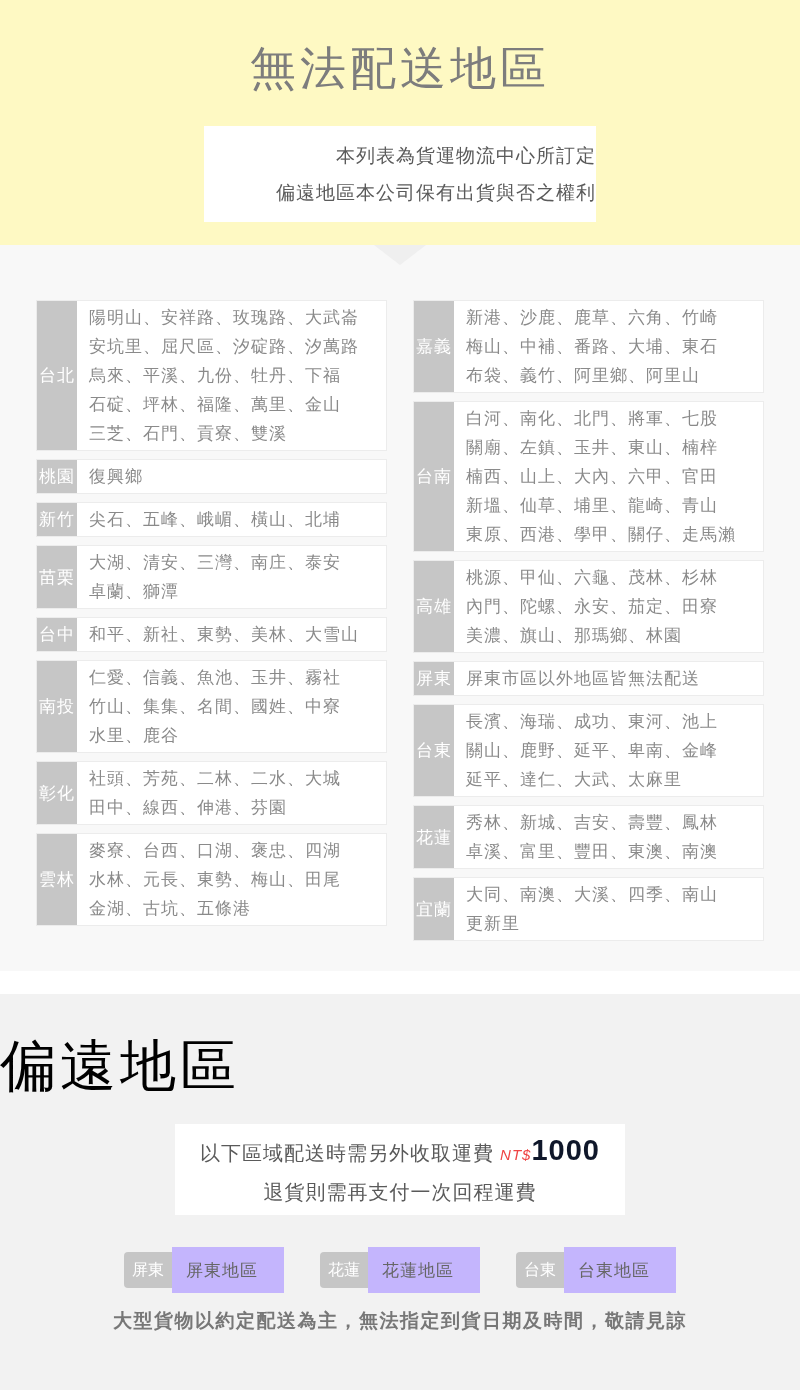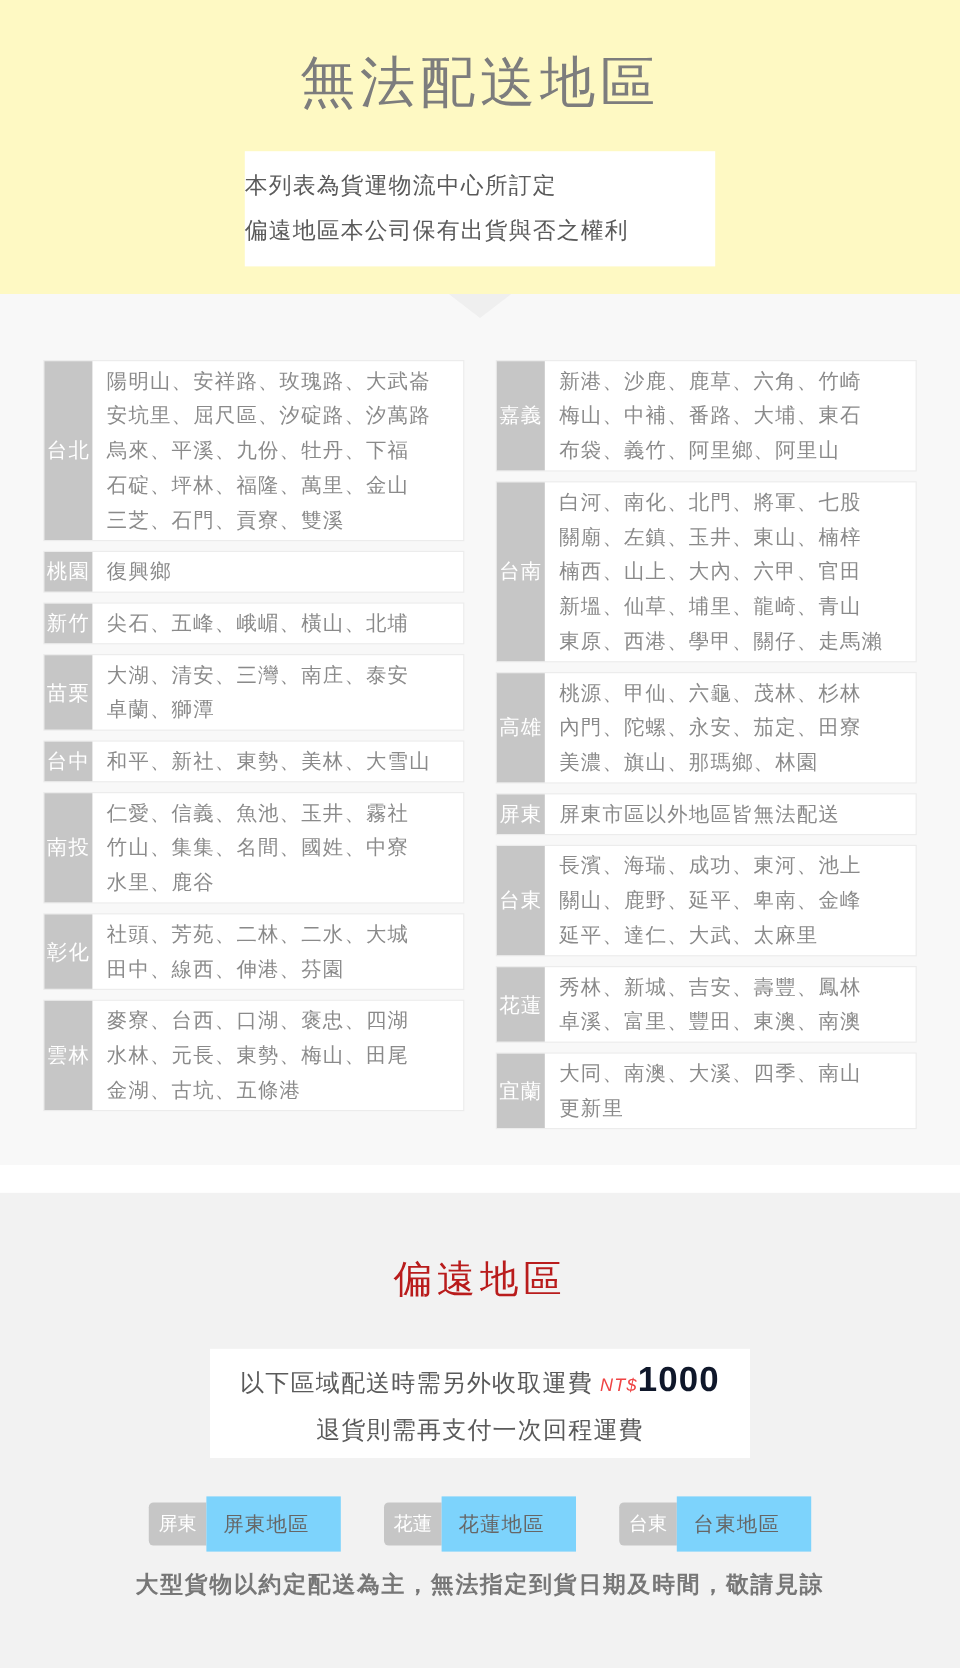--- a/index.html
+++ b/index.html
@@ -19,21 +19,21 @@
   }
   .sec1-title{
     text-align:center;
     font-size:46px;line-height:64px;
     color:#7d7d7d;letter-spacing:4px;
   }
   .notice-box{
     width:392px;margin:26px auto 0;
     background:#ffffff;
     padding:11px 0;
-    text-align:left;
+    text-align:right;
   }
   .notice-line{
     font-size:19px;line-height:37px;color:#5a5a5a;letter-spacing:1px;
   }
   .sec1-pointer{
     position:absolute;left:50%;bottom:-20px;transform:translateX(-50%);
     width:0;height:0;
     border-left:26px solid transparent;
     border-right:26px solid transparent;
     border-top:20px solid #efefef;
@@ -68,23 +68,22 @@
   
   .divider{height:23px;background:#ffffff;flex-shrink:0;}
   
   .sec3{
     background:#f2f2f2;
     flex-grow:1;
     box-sizing:border-box;
     padding-top:42px;
   }
   .sec3-title{
-    text-align:center;
-    font-size:32px;line-height:60px;
-    color:#b91c1c;letter-spacing:4px;
+    font-size:56px;line-height:60px;
+    color:#000000;letter-spacing:4px;
   }
   .fee-box{
     width:450px;margin:28px auto 0;
     background:#ffffff;
     padding:6px 0;
     text-align:center;color:#5a5a5a;
   }
   .fee-line1{font-size:20px;line-height:40px;letter-spacing:1px;}
   .fee-currency{font-size:15px;margin-left:6px;color:#ef4444;font-style:italic;}
   .fee-amount{font-size:29px;font-weight:700;color:#0f172a;}
@@ -96,21 +95,21 @@
   .chip{display:flex;align-items:center;}
   .chip-label{
     width:48px;height:36px;
     background:#c6c6c6;color:#ffffff;
     border-radius:4px 0 0 4px;
     display:flex;align-items:center;justify-content:center;
     font-size:16px;
   }
   .chip-box{
     width:112px;height:46px;
-    background:#7dd3fc;
+    background:#c4b5fd;
     display:flex;align-items:center;
     padding-left:14px;box-sizing:border-box;
     font-size:17px;color:#666666;letter-spacing:1px;
   }
   .footnote{
     margin-top:15px;
     text-align:center;
     font-size:19px;font-weight:bold;
     color:#777777;letter-spacing:1.5px;
   }

